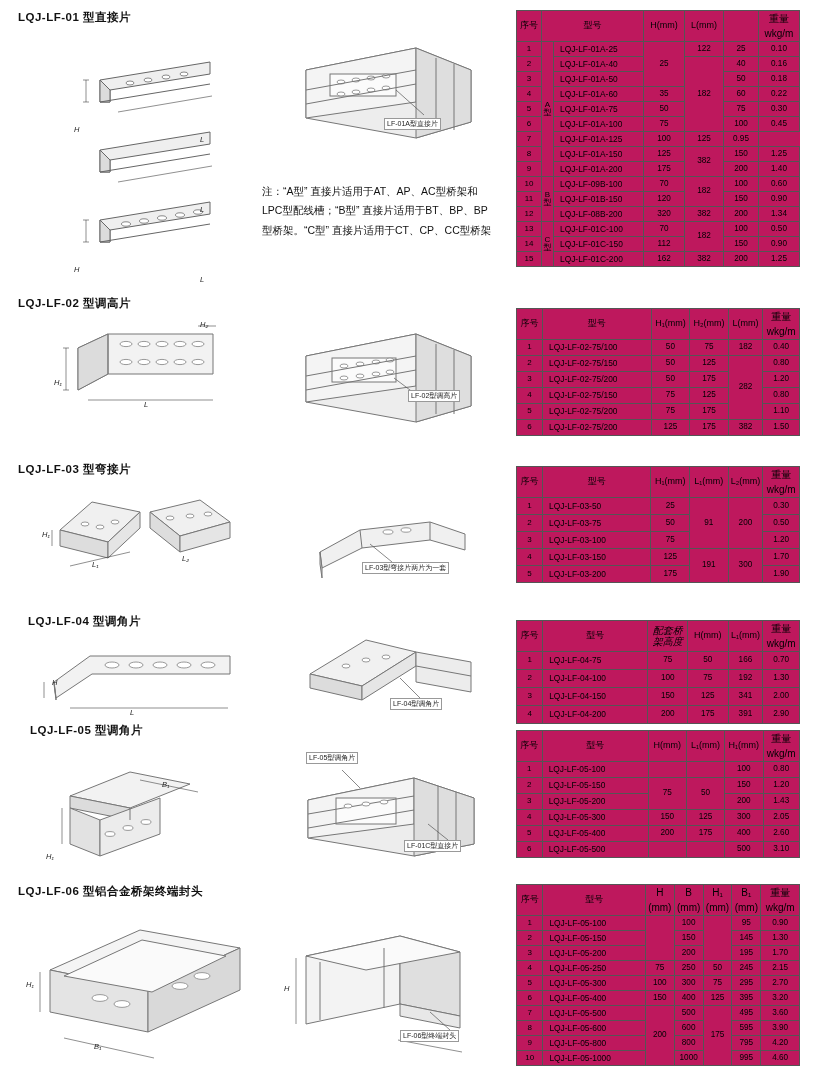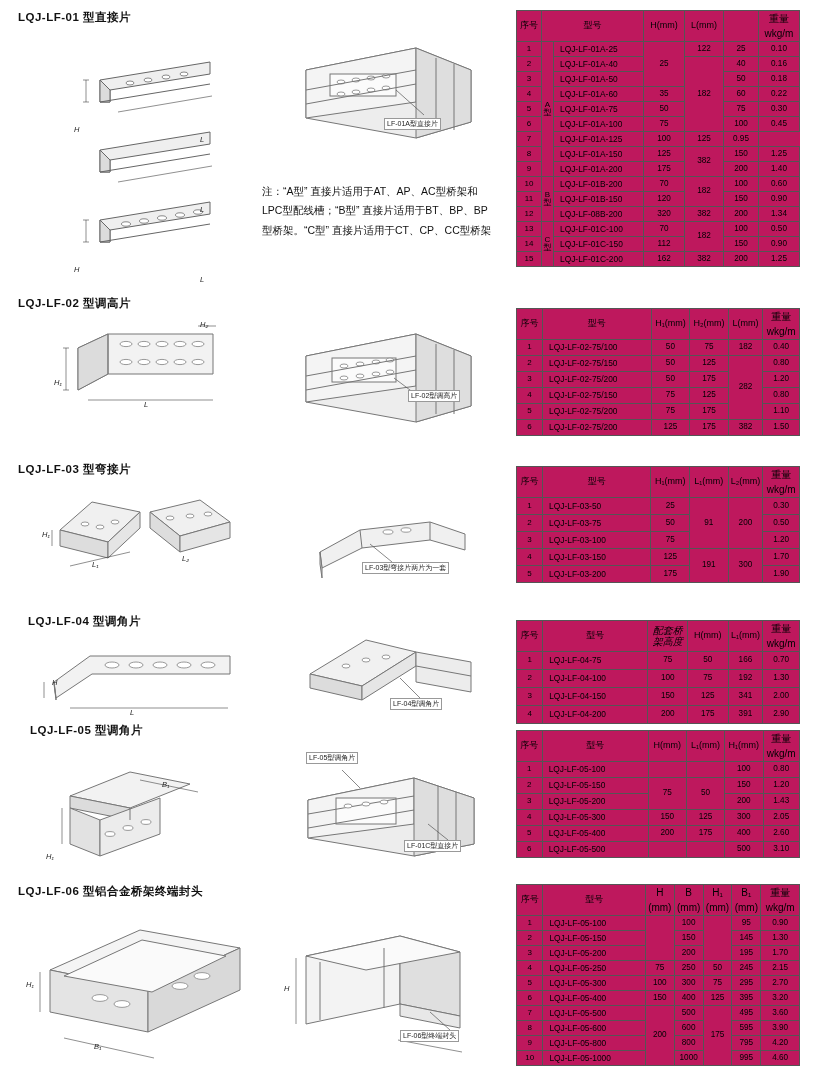--- a/index.html
+++ b/index.html
@@ -206,21 +206,21 @@
       <tr>
           <td class="idx">9</td>
           <td class="model">LQJ-LF-01A-200</td>
           <td>175</td>
           <td>200</td>
           <td>1.40</td>
         </tr>
       <tr>
           <td class="idx">10</td>
           <td class="vcat" rowspan="3">B<br>型</td>
-          <td class="model">LQJ-LF-01B-200</td>
+          <td class="model">LQJ-LF-09B-100</td>
           <td>70</td>
           <td rowspan="2">182</td>
           <td>100</td>
           <td>0.60</td>
         </tr>
       <tr>
           <td class="idx">11</td>
           <td class="model">LQJ-LF-01B-150</td>
           <td>120</td>
           <td>150</td>

